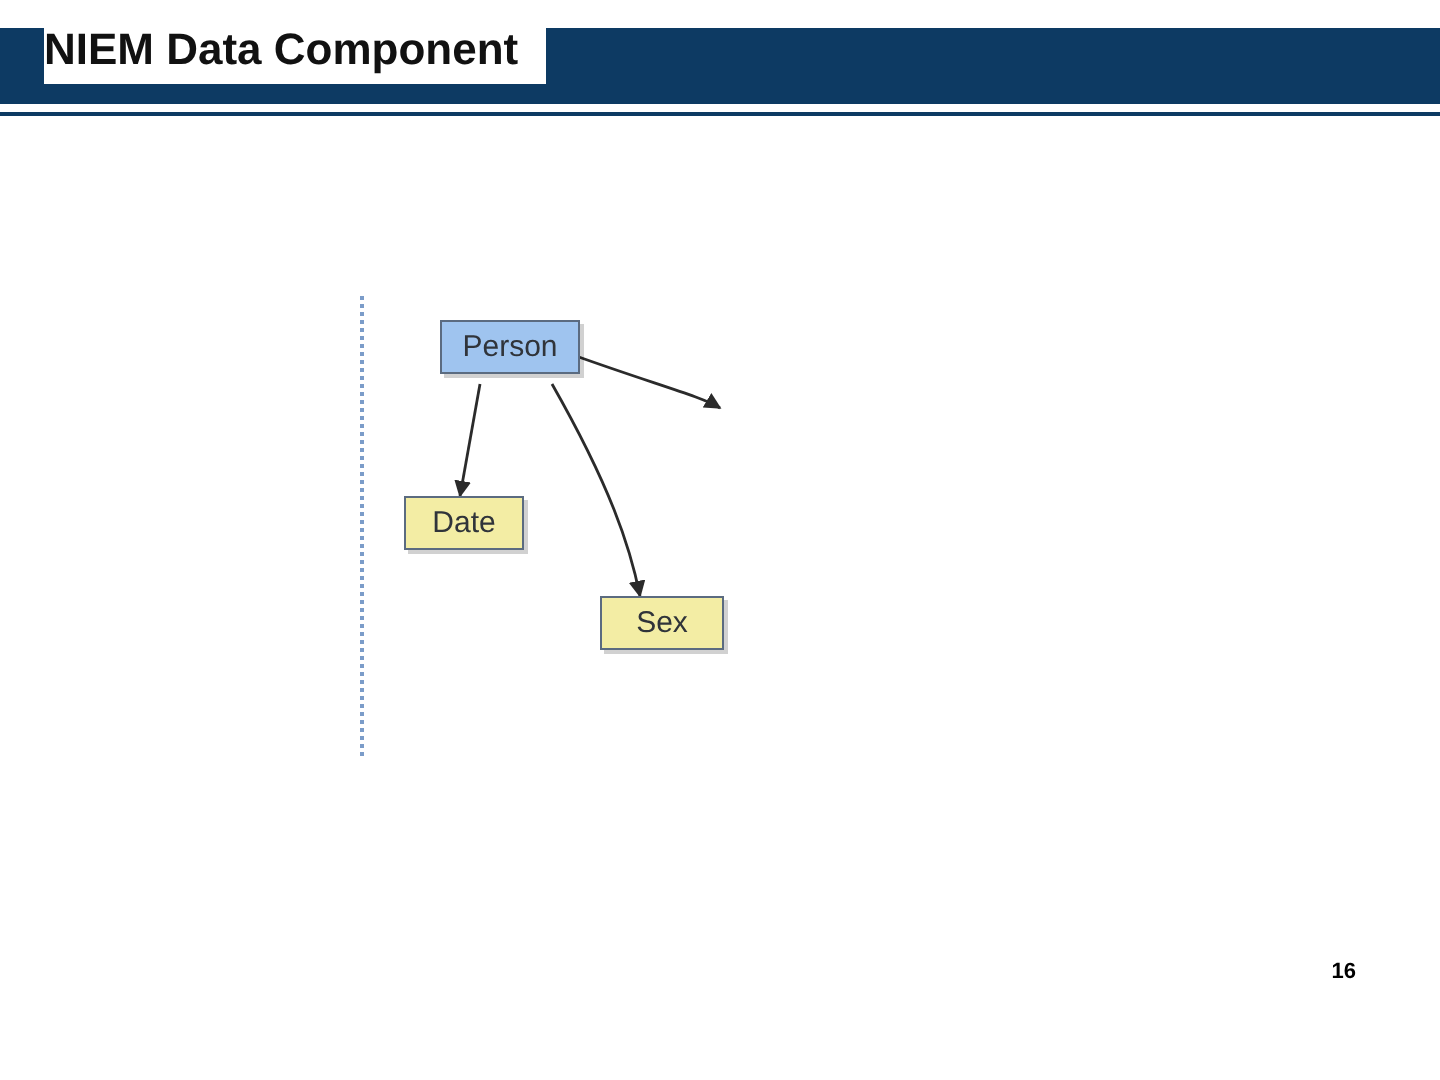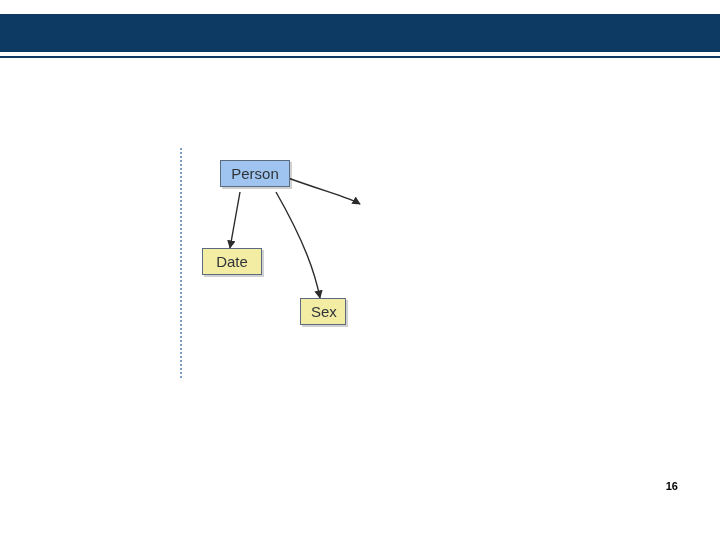--- a/index.html
+++ b/index.html
@@ -86,20 +86,21 @@
     color: #000;
     text-align: right;
   }
 </style>
 </head>
 <body>
 
 <div class="titlebar">
   <div class="bluebar"></div>
   <div class="underline"></div>
+  <h1>NIEM Data Component</h1>
 </div>
 
 <div class="diagram">
   <div class="vline"></div>
 
   <svg class="connectors" xmlns="http://www.w3.org/2000/svg">
     <defs>
       <marker id="ah" viewBox="0 0 10 10" refX="9" refY="5" markerWidth="6" markerHeight="6" orient="auto-start-reverse">
         <path d="M0,0 L10,5 L0,10 z" fill="#2b2b2b"></path>
       </marker>
@@ -110,16 +111,16 @@
     <path d="M108 30 C150 45 170 50 180 56" stroke="#2b2b2b" stroke-width="1.4" fill="none" marker-end="url(#ah)"></path>
 
     <path d="M96 44 C125 95 135 125 140 150" stroke="#2b2b2b" stroke-width="1.4" fill="none" marker-end="url(#ah)"></path>
   </svg>
 
   <div class="node parent" style="left:40px; top:12px; width:70px;">Person</div>
 
   <div class="node child" style="left:22px; top:100px; width:60px;">Date</div>
 
 
-  <div class="node child" style="left:120px; top:150px; width:46px;">Sex</div>
+  <div class="node child" style="left:120px; top:150px; width:62px;">Sex</div>
 </div>
 
 <div class="pagenum">16</div>
 
 </body></html>

